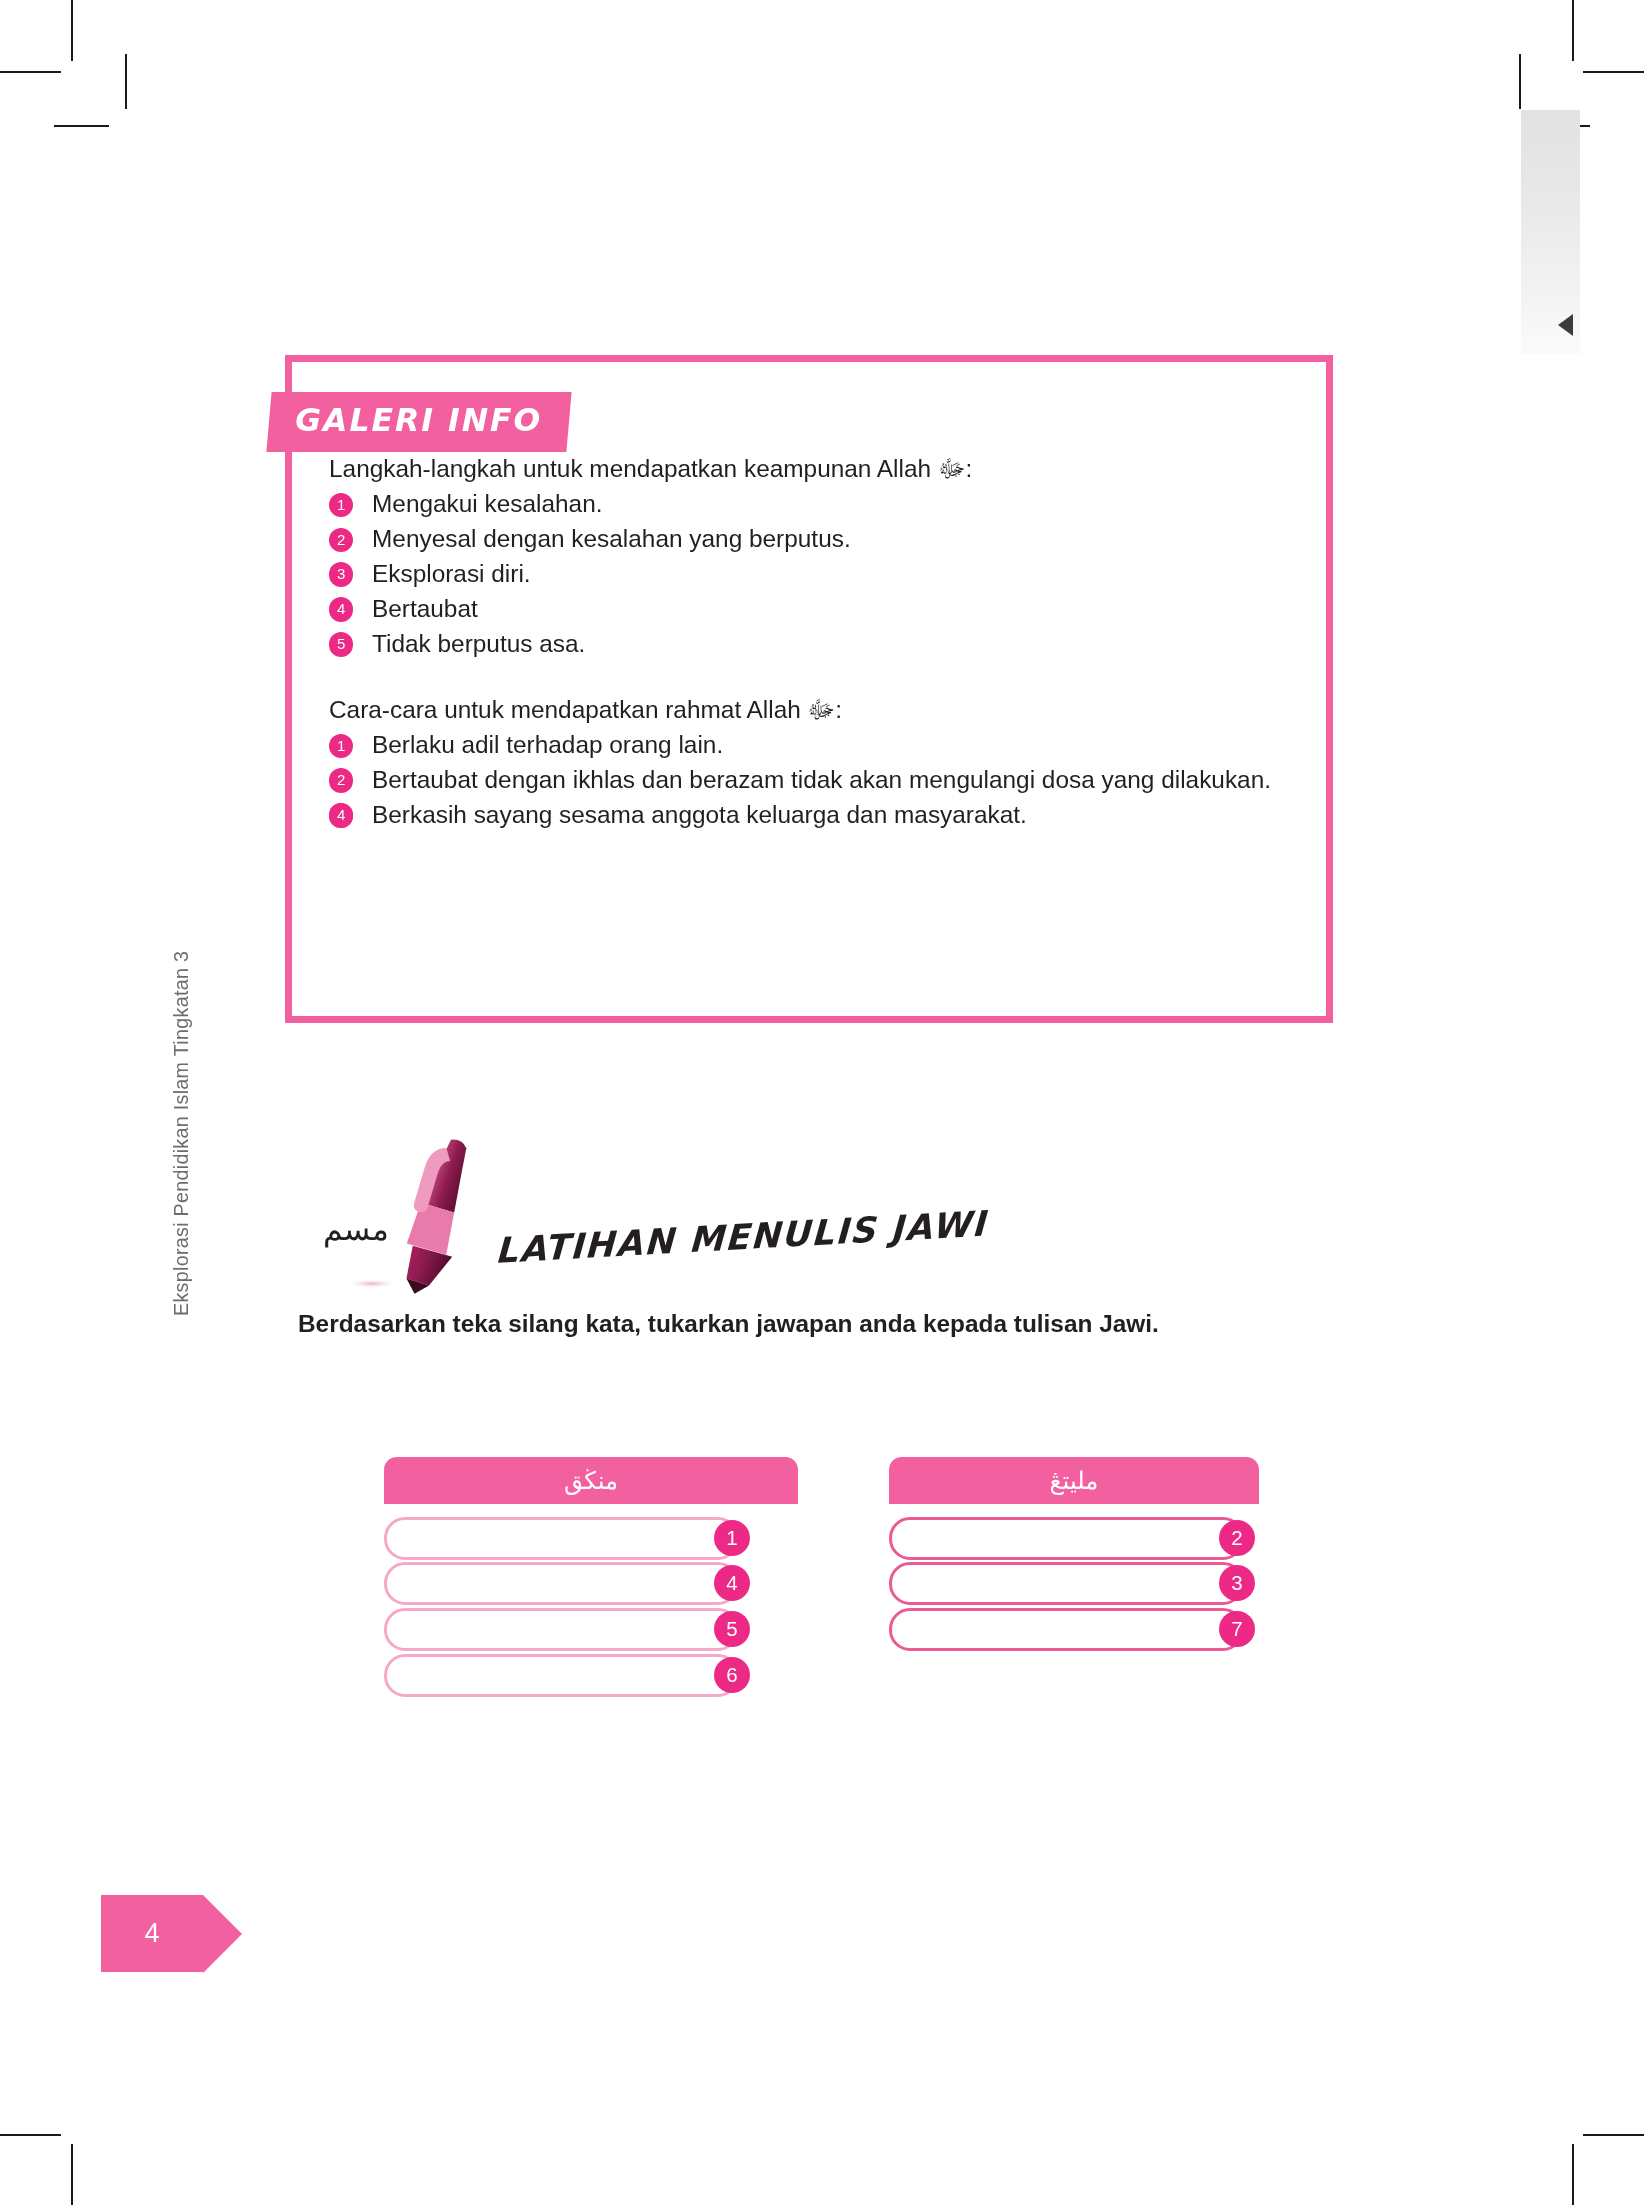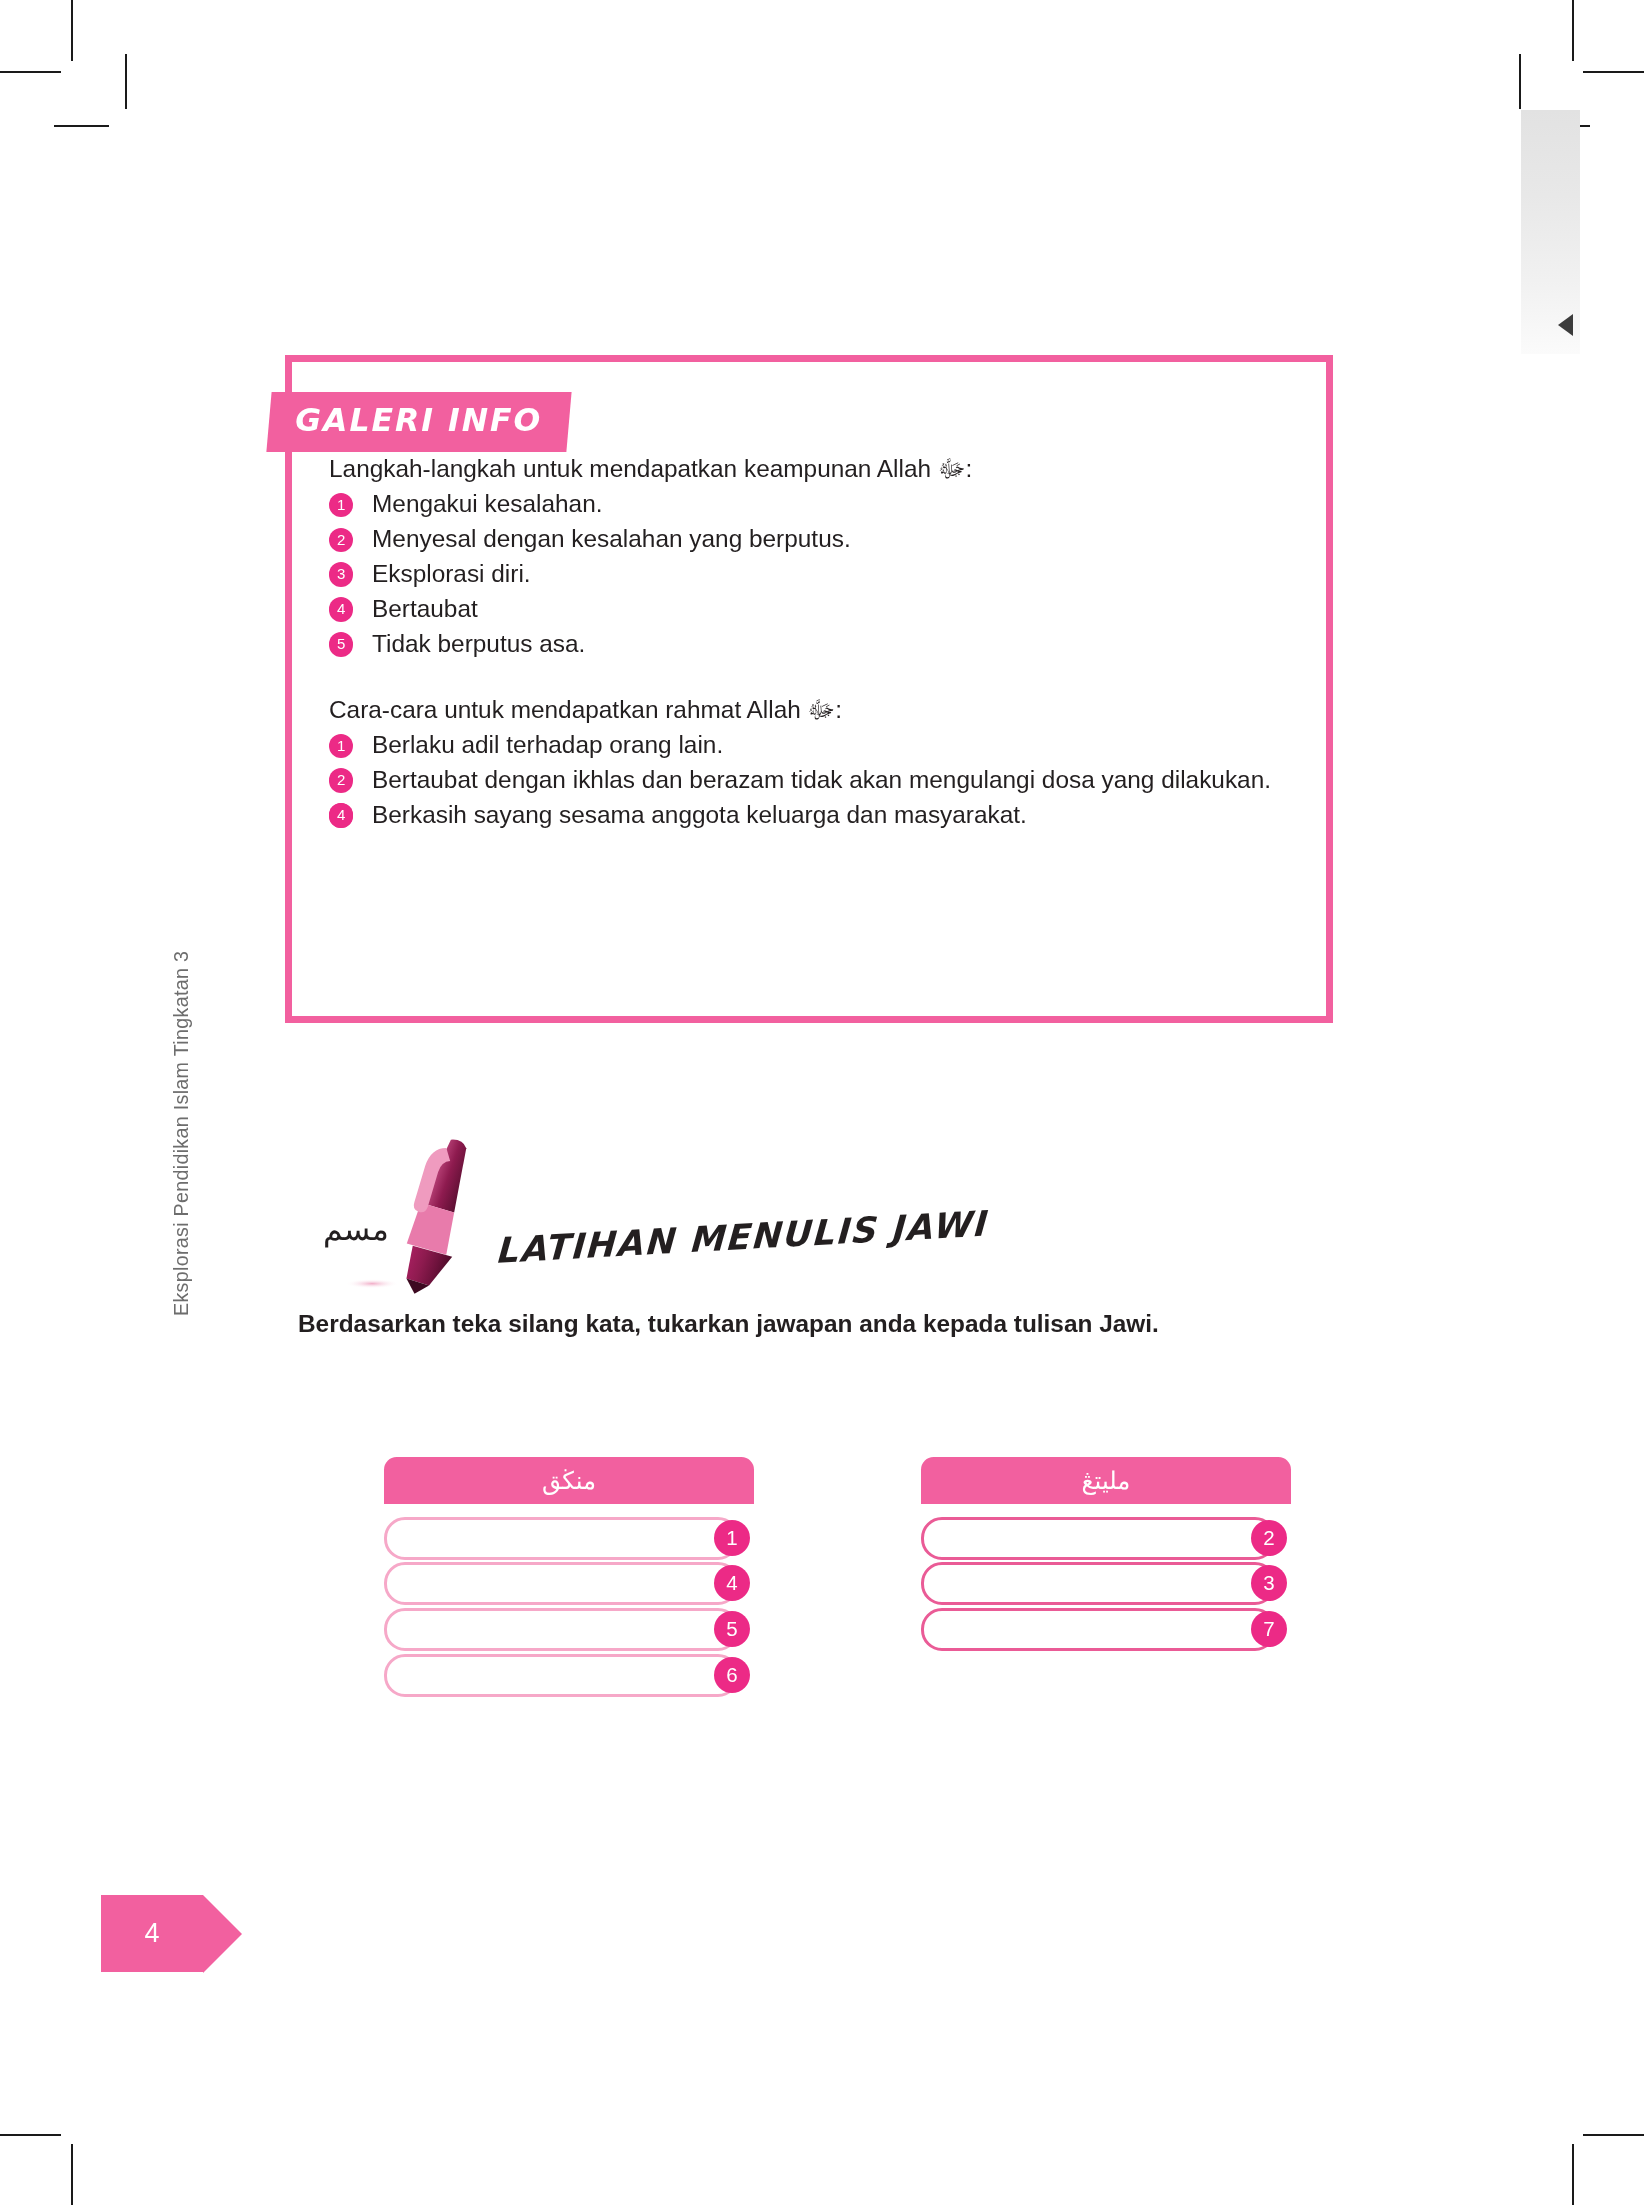--- a/index.html
+++ b/index.html
@@ -86,22 +86,22 @@
     transform:rotate(-3.2deg) skewX(-8deg);
     white-space:nowrap;
   }
   .instr{
     position:absolute;left:298px;top:1308px;width:1032px;
     font-size:24.4px;color:#231f20;line-height:1.33;text-align:justify;font-weight:bold;
   }
 
   
   .jcol{position:absolute;top:1457px;}
-  .jcol.left{left:384px;width:370px;border-radius:23px;}
-  .jcol.right{left:889px;width:370px;margin-left:32px;}
+  .jcol.left{left:384px;width:414px;border-radius:23px;}
+  .jcol.right{left:889px;width:370px;}
   .jhead{
     height:47px;background:#f2609f;color:#ffffff;
     border-radius:12.6px 12.6px 0 0;
     display:flex;align-items:center;justify-content:center;
     font-size:24.4px;
   }
   .jrow{position:relative;height:0;}
   .jpill{
     position:absolute;left:0;top:0;width:355px;height:43px;
     border-radius:21px;box-sizing:border-box;background:#fff;

